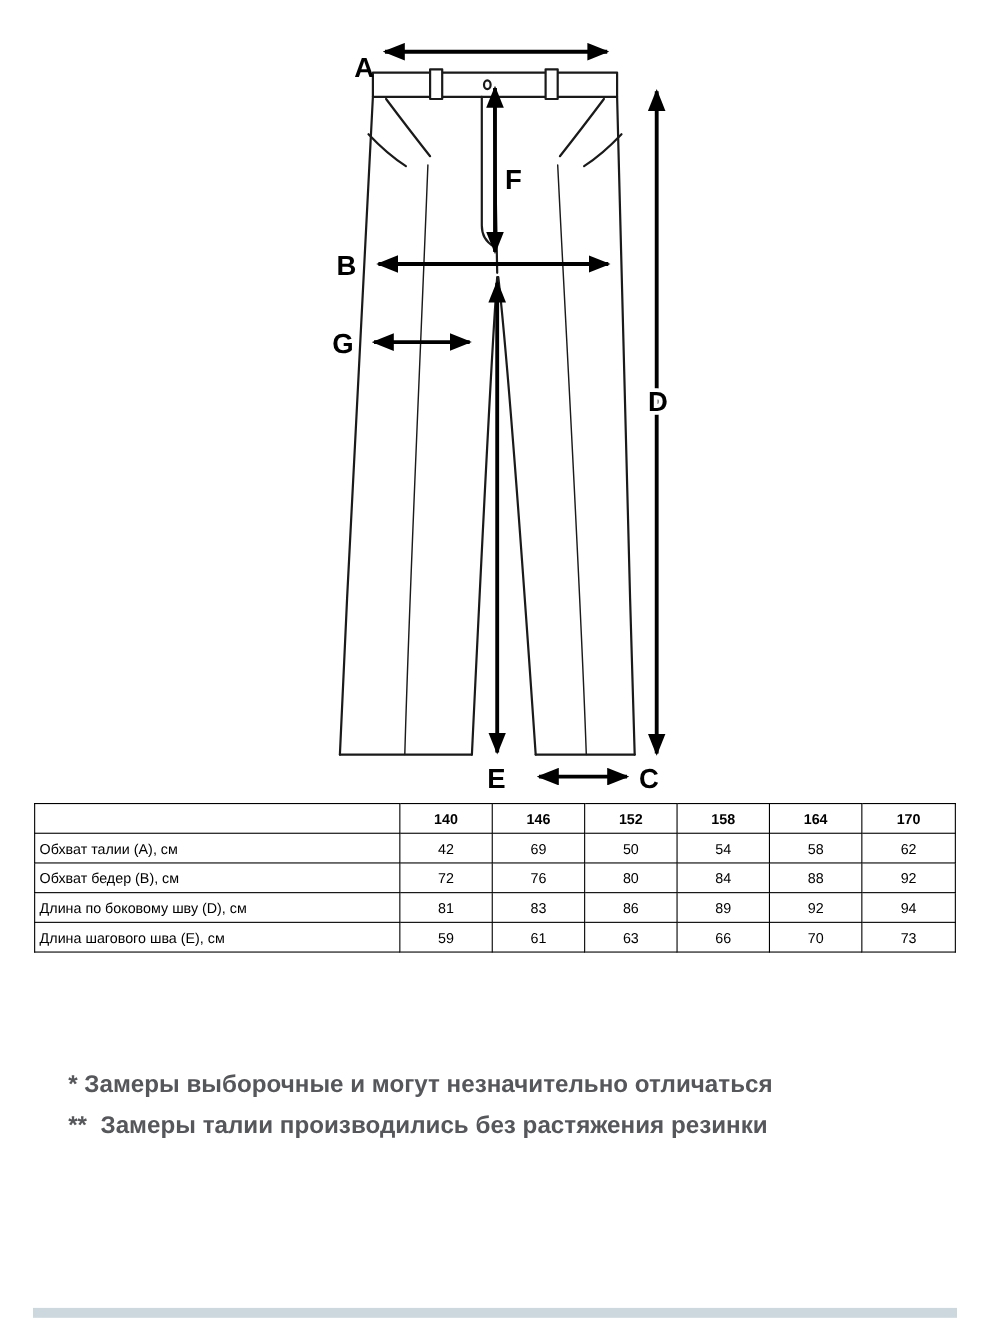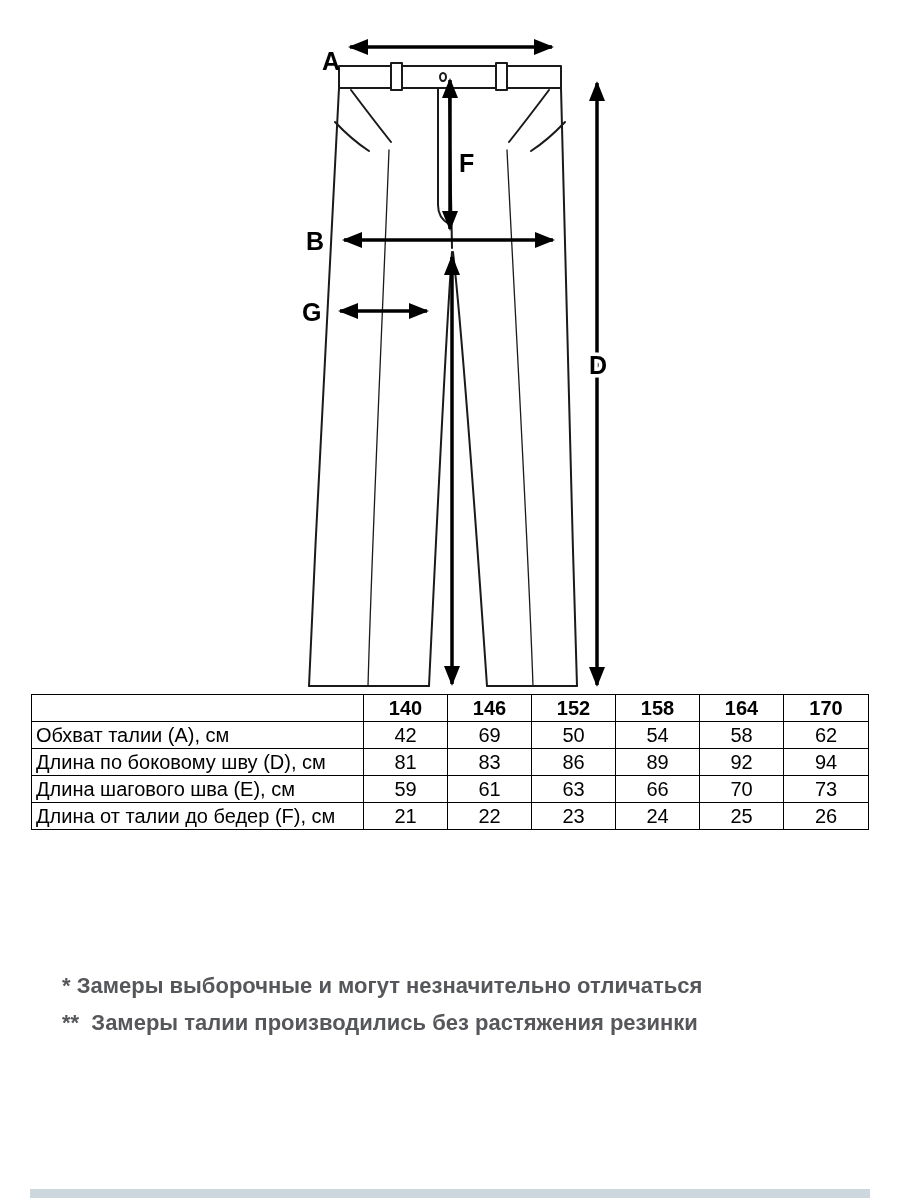--- a/index.html
+++ b/index.html
@@ -5,23 +5,23 @@
   html,body{margin:0;padding:0;}
   body{
     width:900px;height:1200px;position:relative;background:#ffffff;
     font-family:"Liberation Sans", sans-serif;color:#000;
   }
   .diagram-wrap{position:absolute;top:0;left:0;width:900px;height:722px;}
   svg text{font-family:"Liberation Sans", sans-serif;font-weight:bold;font-size:25px;fill:#000;}
   svg text.halo{paint-order:stroke;stroke:#fff;stroke-width:7px;}
 
   table.size-table{
-    position:absolute;top:694px;left:31px;width:838px;
+    position:absolute;top:730px;left:31px;width:838px;
     border-collapse:collapse;table-layout:fixed;
-    font-size:20px;background:#fff;
+    font-size:13px;background:#fff;
   }
   table.size-table th, table.size-table td{
     border:1px solid #000;height:26px;padding:0 4px;
     text-align:center;vertical-align:middle;overflow:hidden;white-space:nowrap;
   }
   table.size-table th{font-weight:bold;}
   table.size-table td.row-label{text-align:left;font-weight:normal;}
 
   .footnote{
     position:absolute;left:62px;font-weight:bold;font-size:22px;
@@ -115,45 +115,45 @@
     <tr>
       <td class="row-label">Обхват талии (A), см</td>
       <td>42</td>
       <td>69</td>
       <td>50</td>
       <td>54</td>
       <td>58</td>
       <td>62</td>
     </tr>
     <tr>
+      <td class="row-label">Обхват бедер (B), см</td>
+      <td>72</td>
+      <td>76</td>
+      <td>80</td>
+      <td>84</td>
+      <td>88</td>
+      <td>92</td>
+    </tr>
+    <tr>
       <td class="row-label">Длина по боковому шву (D), см</td>
       <td>81</td>
       <td>83</td>
       <td>86</td>
       <td>89</td>
       <td>92</td>
       <td>94</td>
     </tr>
     <tr>
       <td class="row-label">Длина шагового шва (E), см</td>
       <td>59</td>
       <td>61</td>
       <td>63</td>
       <td>66</td>
       <td>70</td>
       <td>73</td>
     </tr>
-    <tr>
-      <td class="row-label">Длина от талии до бедер (F), см</td>
-      <td>21</td>
-      <td>22</td>
-      <td>23</td>
-      <td>24</td>
-      <td>25</td>
-      <td>26</td>
-    </tr>
   </tbody>
 </table>
 
 <div class="footnote footnote-1">* Замеры выборочные и могут незначительно отличаться</div>
 <div class="footnote footnote-2">**  Замеры талии производились без растяжения резинки</div>
 
 <div class="bottom-strip"></div>
 
 </body></html>

